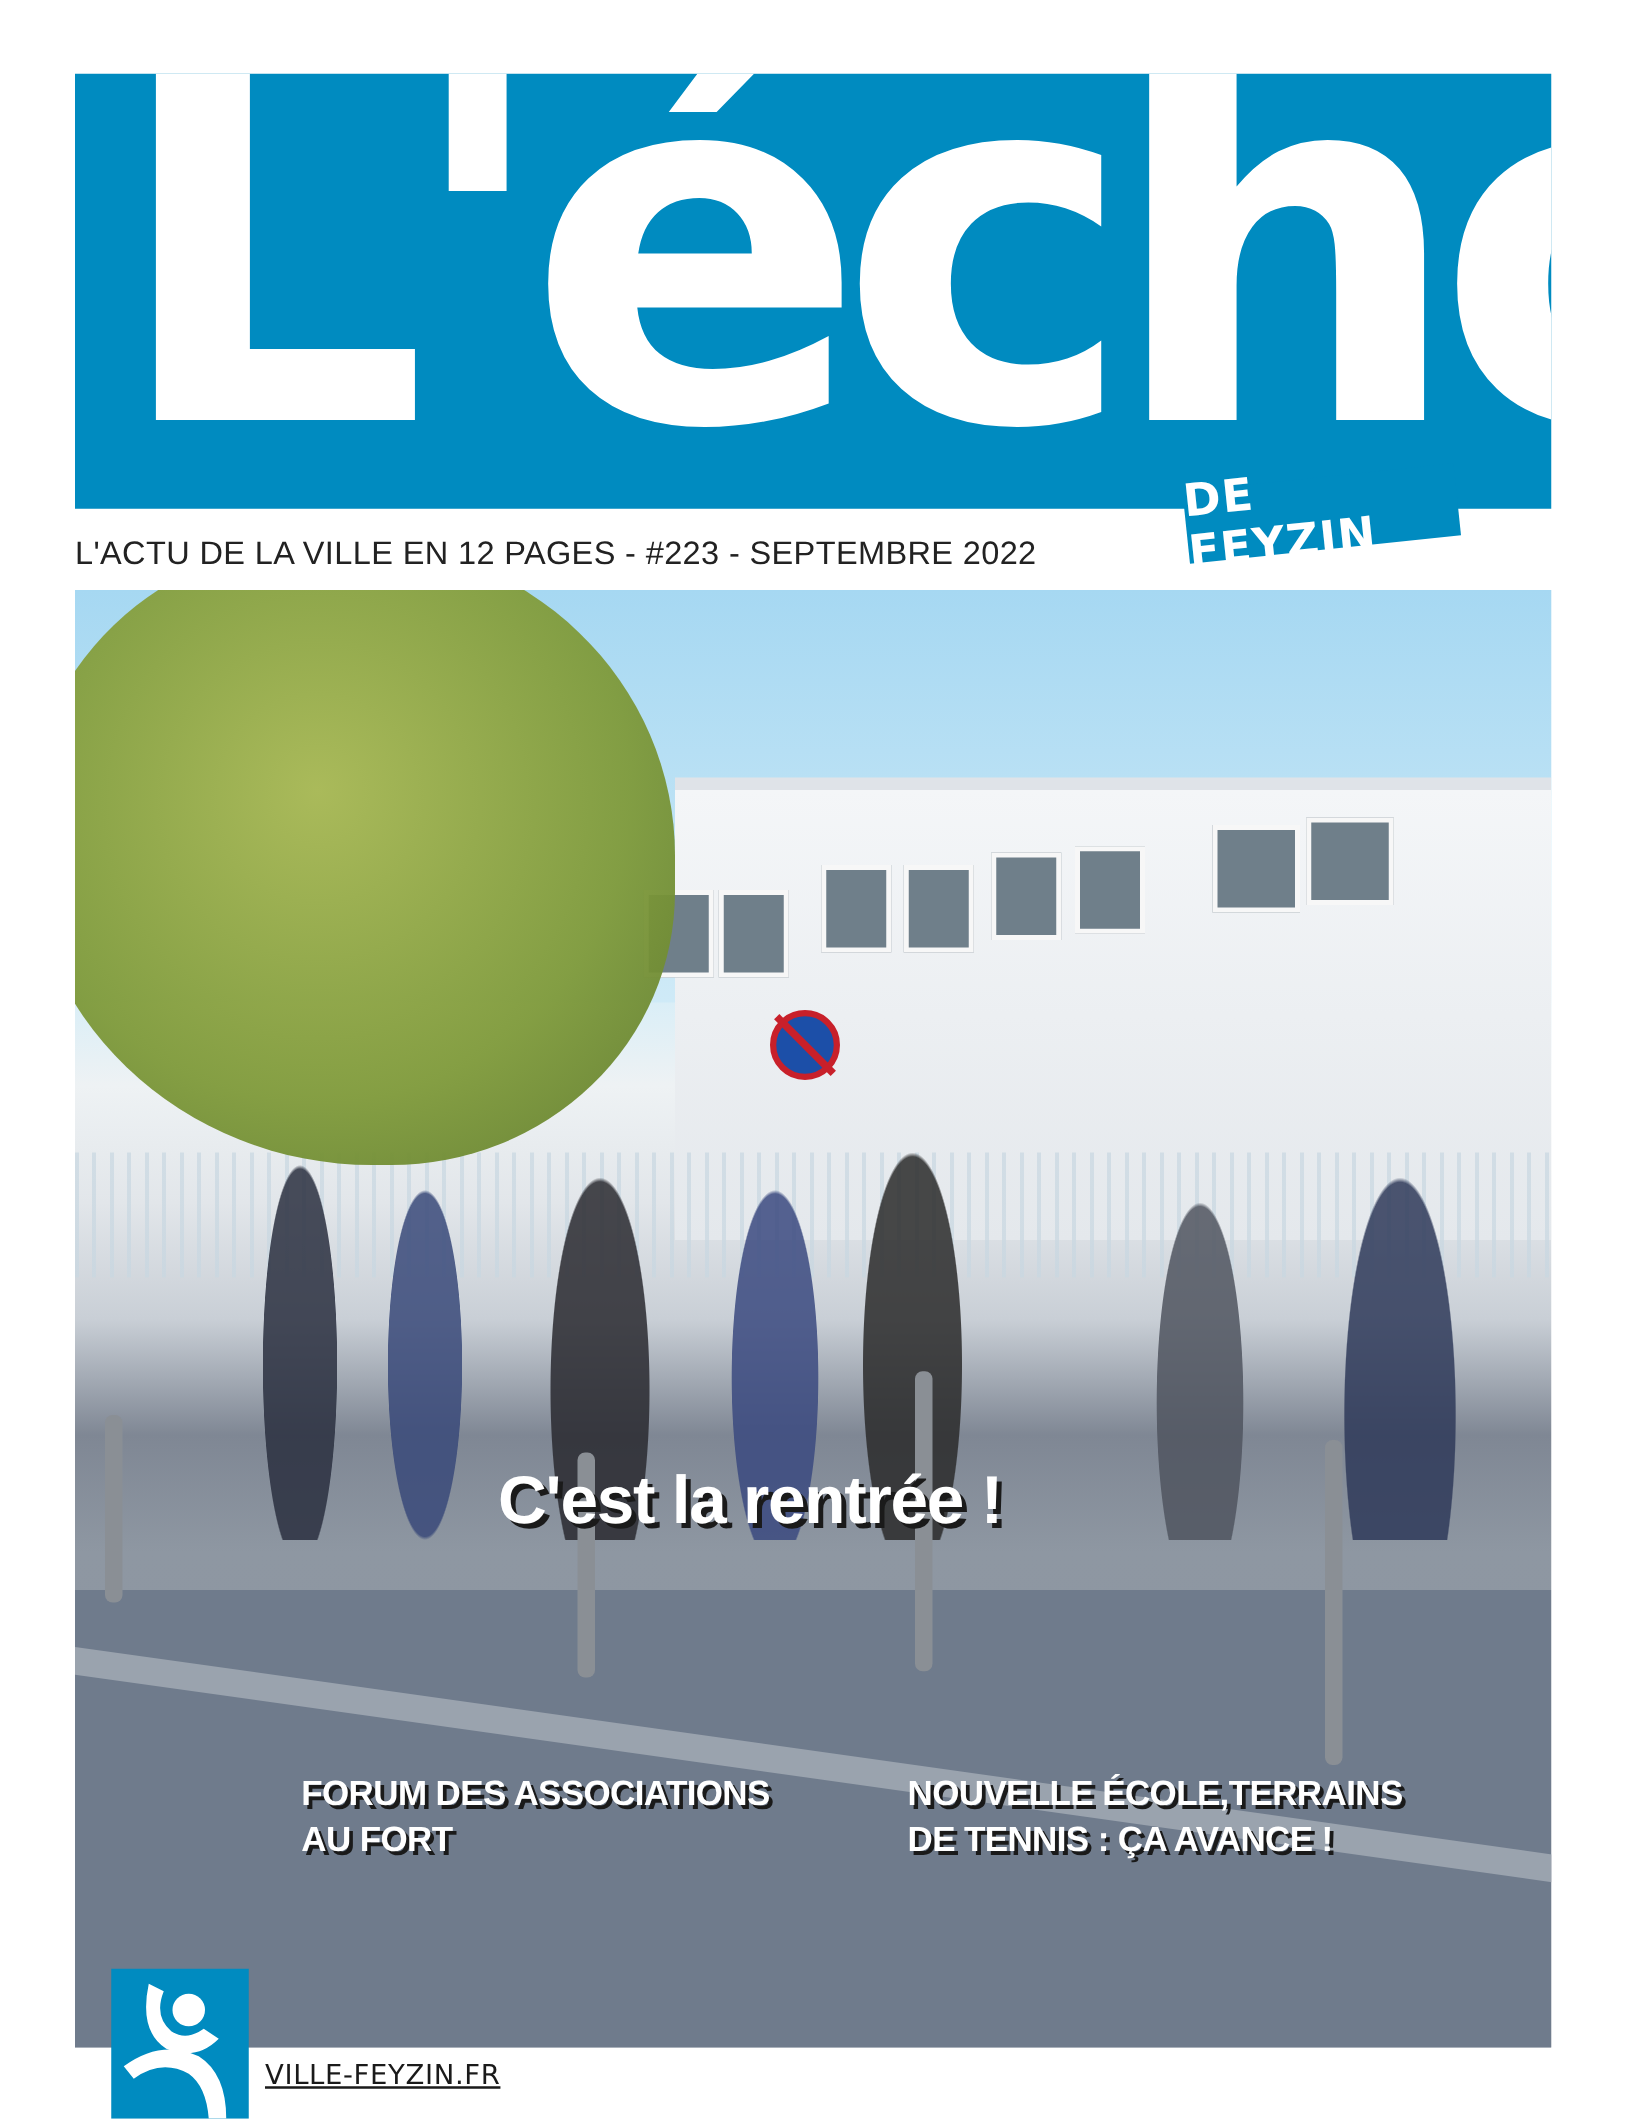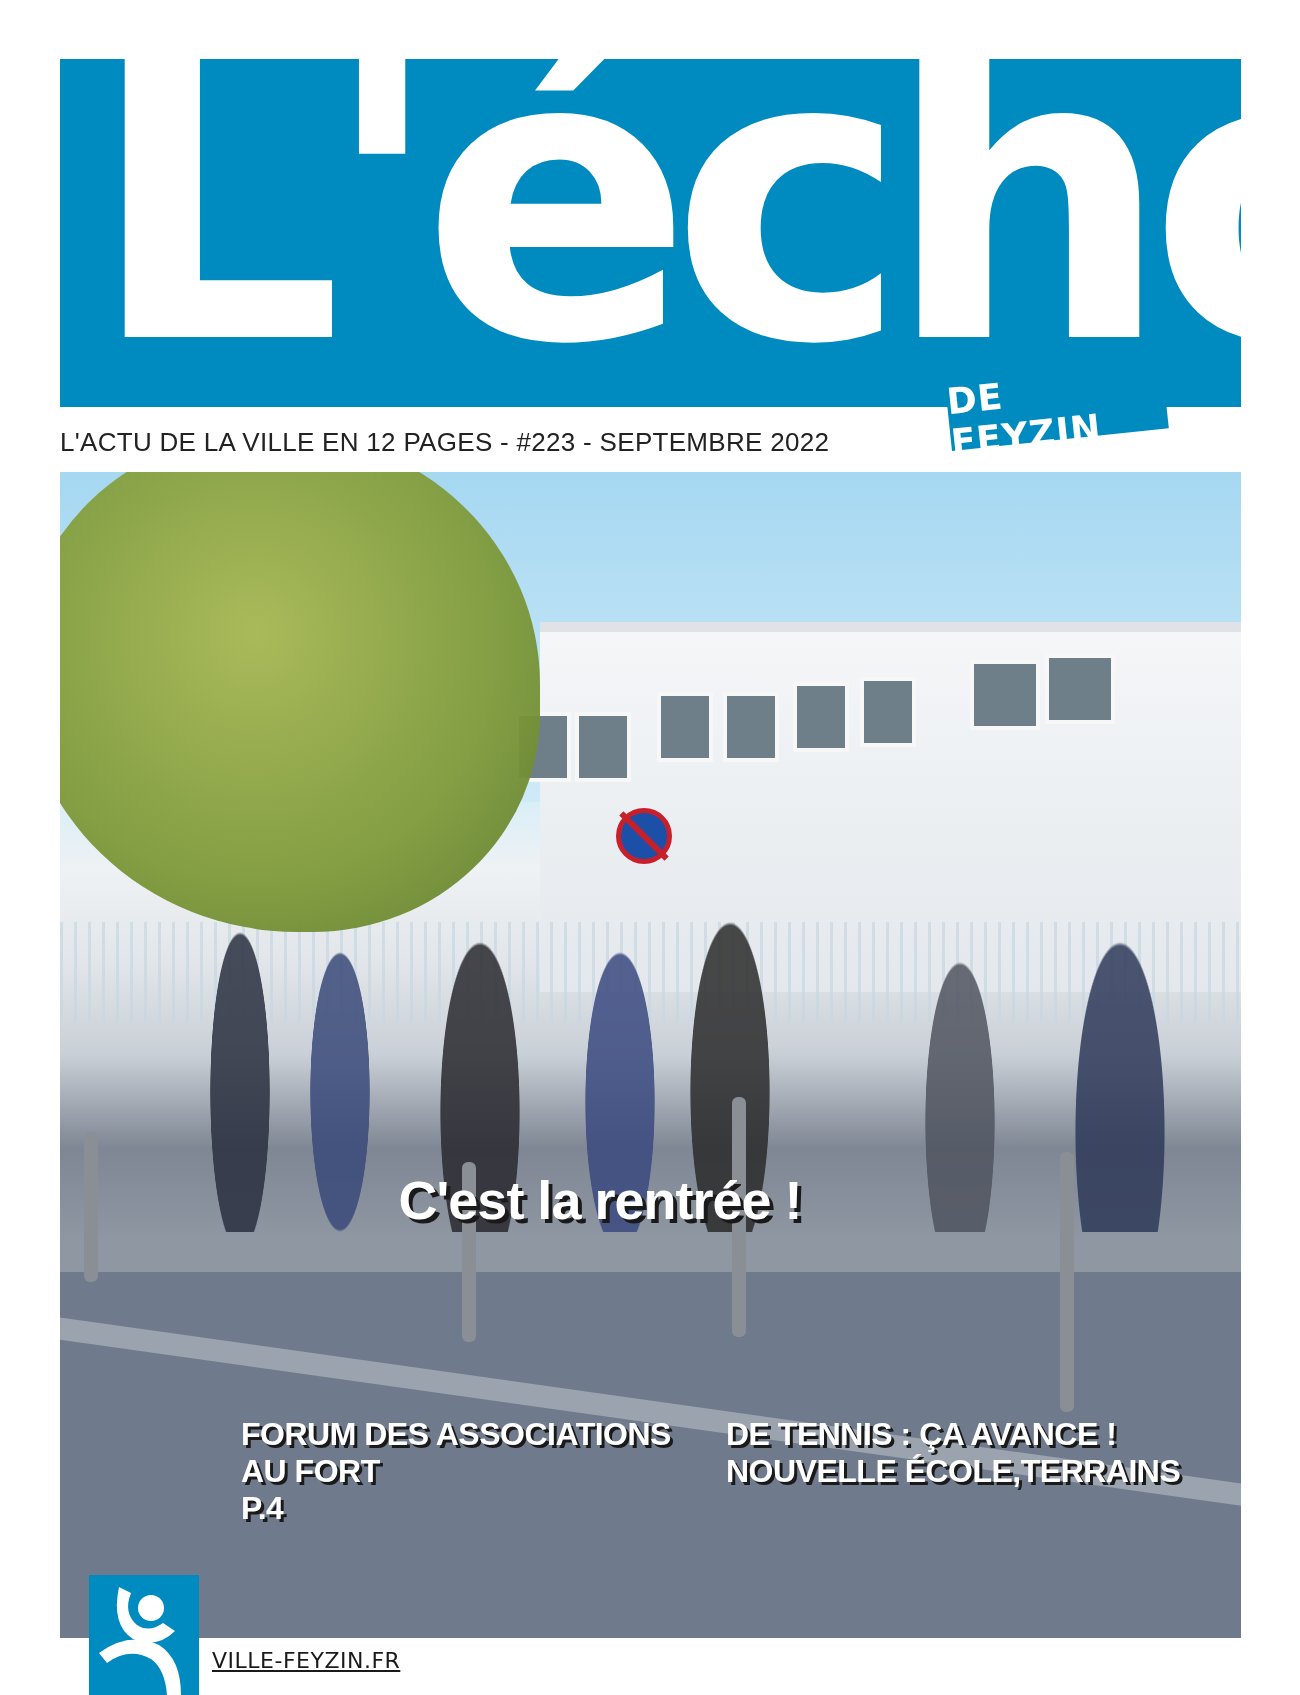--- a/index.html
+++ b/index.html
@@ -25,21 +25,21 @@
     radial-gradient(ellipse 35px 150px at 540px 210px,#3b4a80 0 98%,transparent),
     radial-gradient(ellipse 40px 170px at 650px 200px,#2b2b2b 0 98%,transparent),
     radial-gradient(ellipse 45px 190px at 1040px 240px,#2f3a5a 0 98%,transparent),
     radial-gradient(ellipse 35px 160px at 880px 230px,#505560 0 98%,transparent),
     radial-gradient(ellipse 30px 140px at 260px 200px,#3a4a7a 0 98%,transparent);opacity:0.85;}
   .road{position:absolute;left:0;top:800px;width:100%;height:366px;background:#6f7b8c;}
   .curb{position:absolute;left:-40px;top:840px;width:1300px;height:22px;background:#9aa3ae;transform:rotate(8deg);transform-origin:left center;}
   .pole{position:absolute;width:14px;background:#8a8f95;border-radius:6px;}
   .headline{position:absolute;left:0;top:1169px;width:1300px;text-align:center;font-family:"Liberation Sans",sans-serif;font-weight:bold;font-size:54px;color:#fff;letter-spacing:-1px;text-shadow:4px 4px 0 #1a1a1a;white-space:nowrap;padding-left:0;}
   .headline span{position:relative;left:-50px;}
-  .teaser{position:absolute;font-family:"Liberation Sans",sans-serif;font-weight:bold;font-size:32px;line-height:37px;color:#fff;text-shadow:3px 3px 0 #1a1a1a;letter-spacing:-0.5px;}
+  .teaser{position:absolute;font-family:"Liberation Sans",sans-serif;font-weight:bold;font-size:28px;line-height:37px;color:#fff;text-shadow:3px 3px 0 #1a1a1a;letter-spacing:-0.5px;}
   .teaser div{white-space:nowrap;}
   .logo{position:absolute;left:89px;top:1575px;width:110px;height:120px;background:#008bc0;}
   .site-url{position:absolute;left:212px;top:1648px;font-family:"DejaVu Sans",sans-serif;font-size:22px;color:#1a1a1a;letter-spacing:0.5px;text-decoration:underline;}
 </style>
 </head>
 <body>
 
 <div class="masthead">
   <div class="masthead-title">L'écho</div>
 </div>
@@ -74,26 +74,25 @@
   <div class="pole" style="left:1000px;top:680px;height:260px;"></div>
 </div>
 
 <div class="headline">
   <span>C'est la rentrée !</span>
 </div>
 
 <div class="teaser" style="left:241px;top:1416px;">
   <div>FORUM DES ASSOCIATIONS</div>
   <div>AU FORT</div>
-  <div>P.4</div>
 </div>
 
 <div class="teaser" style="left:726px;top:1416px;">
+  <div>NOUVELLE ÉCOLE,TERRAINS</div>
   <div>DE TENNIS : ÇA AVANCE !</div>
-  <div>NOUVELLE ÉCOLE,TERRAINS</div>
 </div>
 
 <div class="logo">
   <svg width="110" height="120" viewBox="0 0 110 120">
     <circle cx="62" cy="33" r="13" fill="#fff"></circle>
     <path d="M30 12 L42 18 Q34 38 48 50 Q60 58 74 48 L86 56 Q68 74 44 64 Q22 50 30 12 Z" fill="#fff"></path>
     <path d="M10 78 Q40 56 70 70 Q92 84 92 120 L78 120 Q76 94 62 84 Q40 72 18 88 Z" fill="#fff"></path>
   </svg>
 </div>
 

